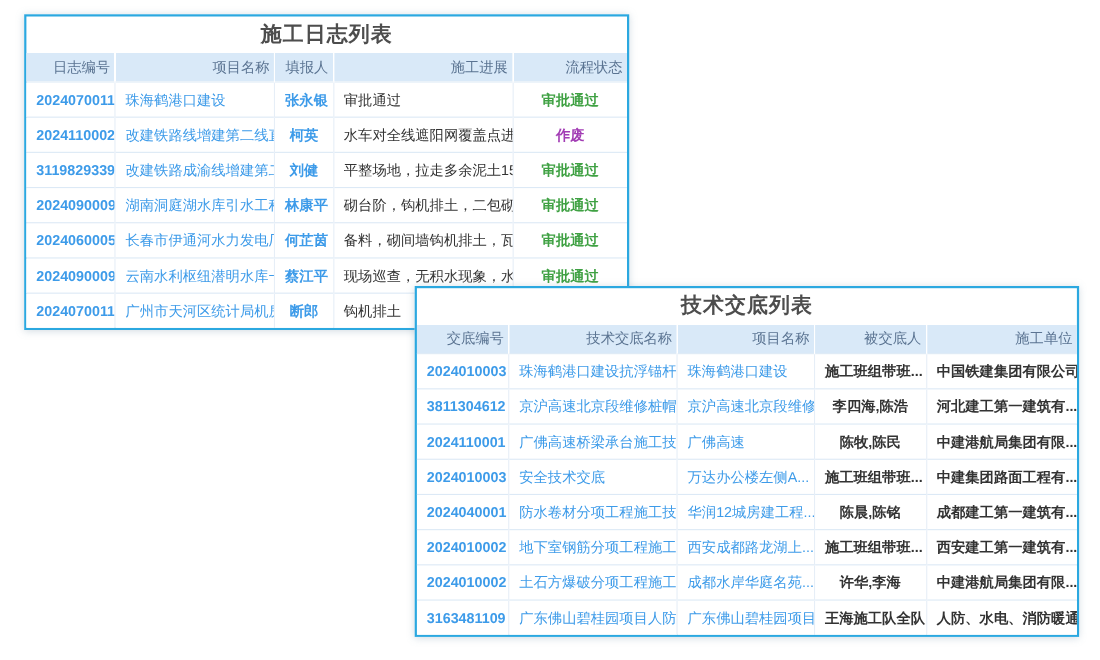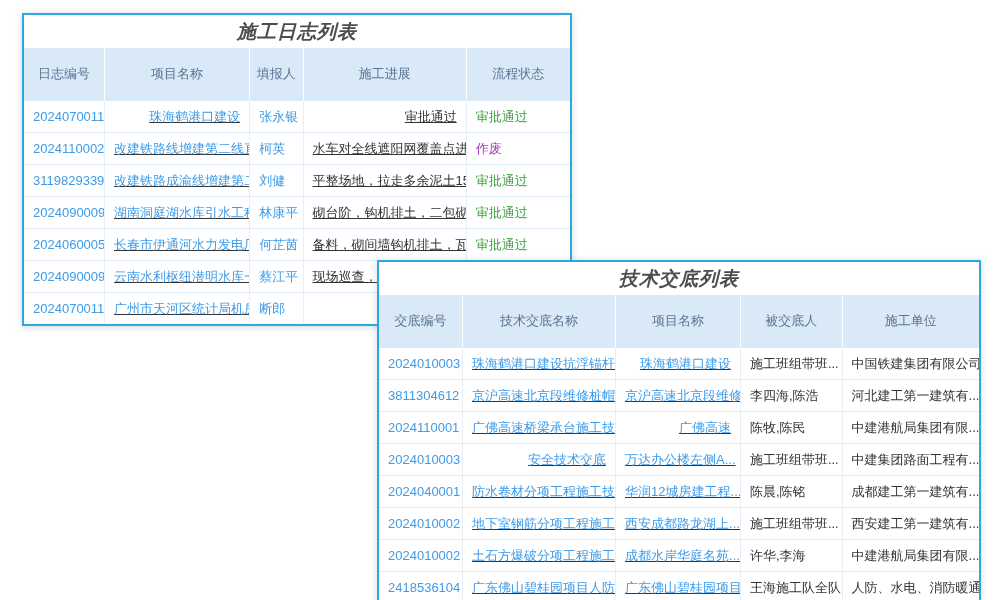--- a/index.html
+++ b/index.html
@@ -10,40 +10,39 @@
   }
   .panel{
     position:absolute;background:#ffffff;
     border:2px solid #2BA8E0;
     box-shadow:0 1px 7px rgba(120,150,170,0.35);
   }
   .panel-title{
     height:33px;line-height:33px;text-align:center;
     font-size:19px;font-weight:bold;color:#4d4d4d;
     letter-spacing:1px;
-    font-style:italic;
   }
   table{border-collapse:collapse;table-layout:fixed;width:100%;font-size:13px;}
   thead th{
     background:#D9E9F8;color:#5B7492;font-weight:normal;
-    height:52px;text-align:center;
+    height:26px;text-align:right;
     border-left:1px solid #ffffff;
     padding:0 4px;white-space:nowrap;overflow:hidden;
   }
   thead th:first-child{border-left:none;}
   tbody td{
     height:31px;color:#333333;
     border-top:1px solid #DCE9F6;
     border-left:1px solid #E6EEF7;
     padding:0 9px;white-space:nowrap;overflow:hidden;text-overflow:clip;
     background:#ffffff;
   }
   tbody td:first-child{border-left:none;}
-  td.c{}
-  td.l{text-align:right;text-decoration:underline;}
+  td.c{text-align:center;font-weight:bold;}
+  td.l{text-align:left;}
   .link{color:#3D9BE9;cursor:pointer;}
   .status-approved{color:#3FA143;}
   .status-void{color:#A23CB4;}
   #log-panel{left:22px;top:13px;width:546px;}
   #disclosure-panel{left:377px;top:260px;width:600px;}
 </style>
 </head>
 <body>
 
 <div class="panel" id="log-panel">
@@ -195,21 +194,21 @@
 
   <tr>
     <td class="c"><span class="link">2024010002</span></td>
     <td class="l"><span class="link">土石方爆破分项工程施工...</span></td>
     <td class="l"><span class="link">成都水岸华庭名苑...</span></td>
     <td class="c"><span>许华,李海</span></td>
     <td class="c"><span>中建港航局集团有限...</span></td>
   </tr>
 
   <tr>
-    <td class="c"><span class="link">2418536104</span></td>
+    <td class="c"><span class="link">3163481109</span></td>
     <td class="l"><span class="link">广东佛山碧桂园项目人防...</span></td>
     <td class="l"><span class="link">广东佛山碧桂园项目</span></td>
     <td class="c"><span>王海施工队全队</span></td>
     <td class="c"><span>人防、水电、消防暖通</span></td>
   </tr>
 </tbody>
   </table>
 </div>
 
 </body></html>

